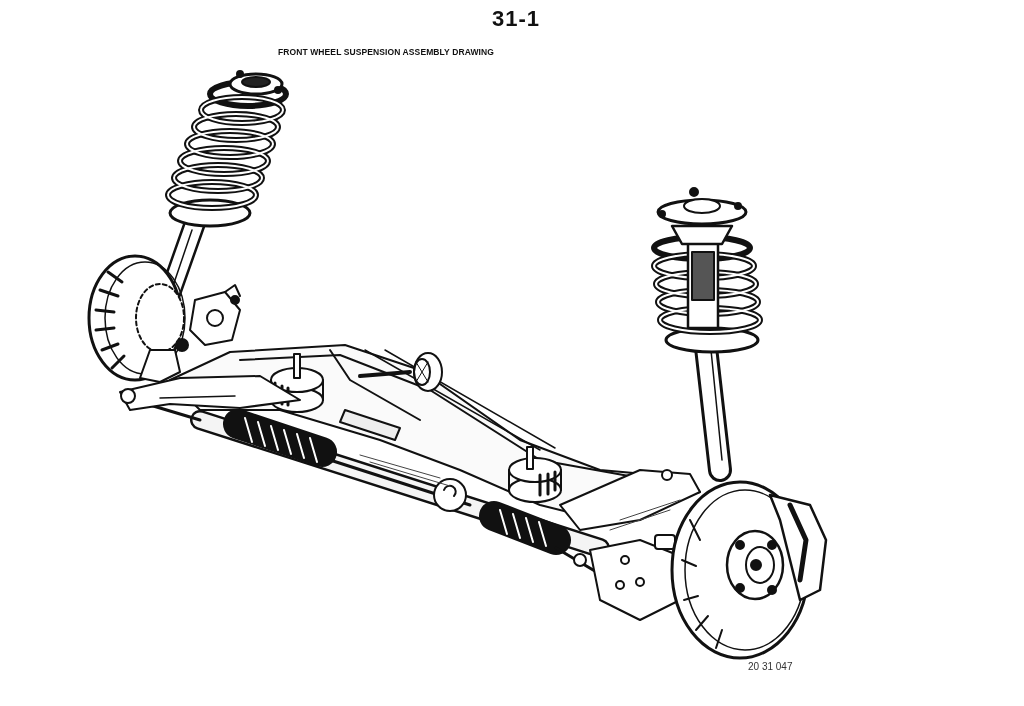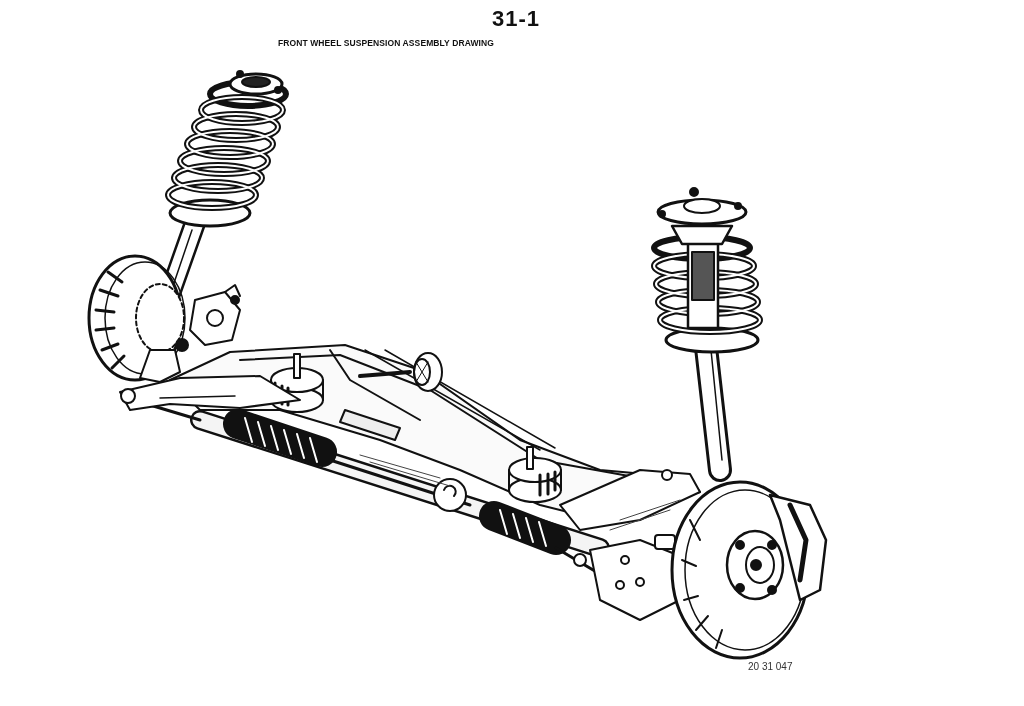--- a/index.html
+++ b/index.html
@@ -1,20 +1,20 @@
 <!DOCTYPE html>
 <html><head>
 <meta charset="utf-8">
 <style>
   html, body { margin: 0; padding: 0; background: #ffffff; }
   body { width: 1024px; height: 706px; position: relative; overflow: hidden;
          font-family: "Liberation Sans", sans-serif; color: #111; }
   .page-number { position: absolute; left: 0; width: 1024px; top: 6px; text-align: center;
                  font-size: 22px; font-weight: bold; letter-spacing: 1px; padding-left: 4px; }
-  .page-title { position: absolute; left: 278px; top: 38px; font-size: 8.5px; font-weight: bold;
+  .page-title { position: absolute; left: 278px; top: 47px; font-size: 8.5px; font-weight: bold;
                 letter-spacing: 0.1px; text-align: right; }
   .figure-id { position: absolute; left: 748px; top: 661px; font-size: 10px; color: #333; }
   .drawing { position: absolute; left: 0; top: 0; }
 </style>
 </head>
 <body>
 
 <div class="page-number">31-1</div>
 <div class="page-title">FRONT WHEEL SUSPENSION ASSEMBLY DRAWING</div>
 

